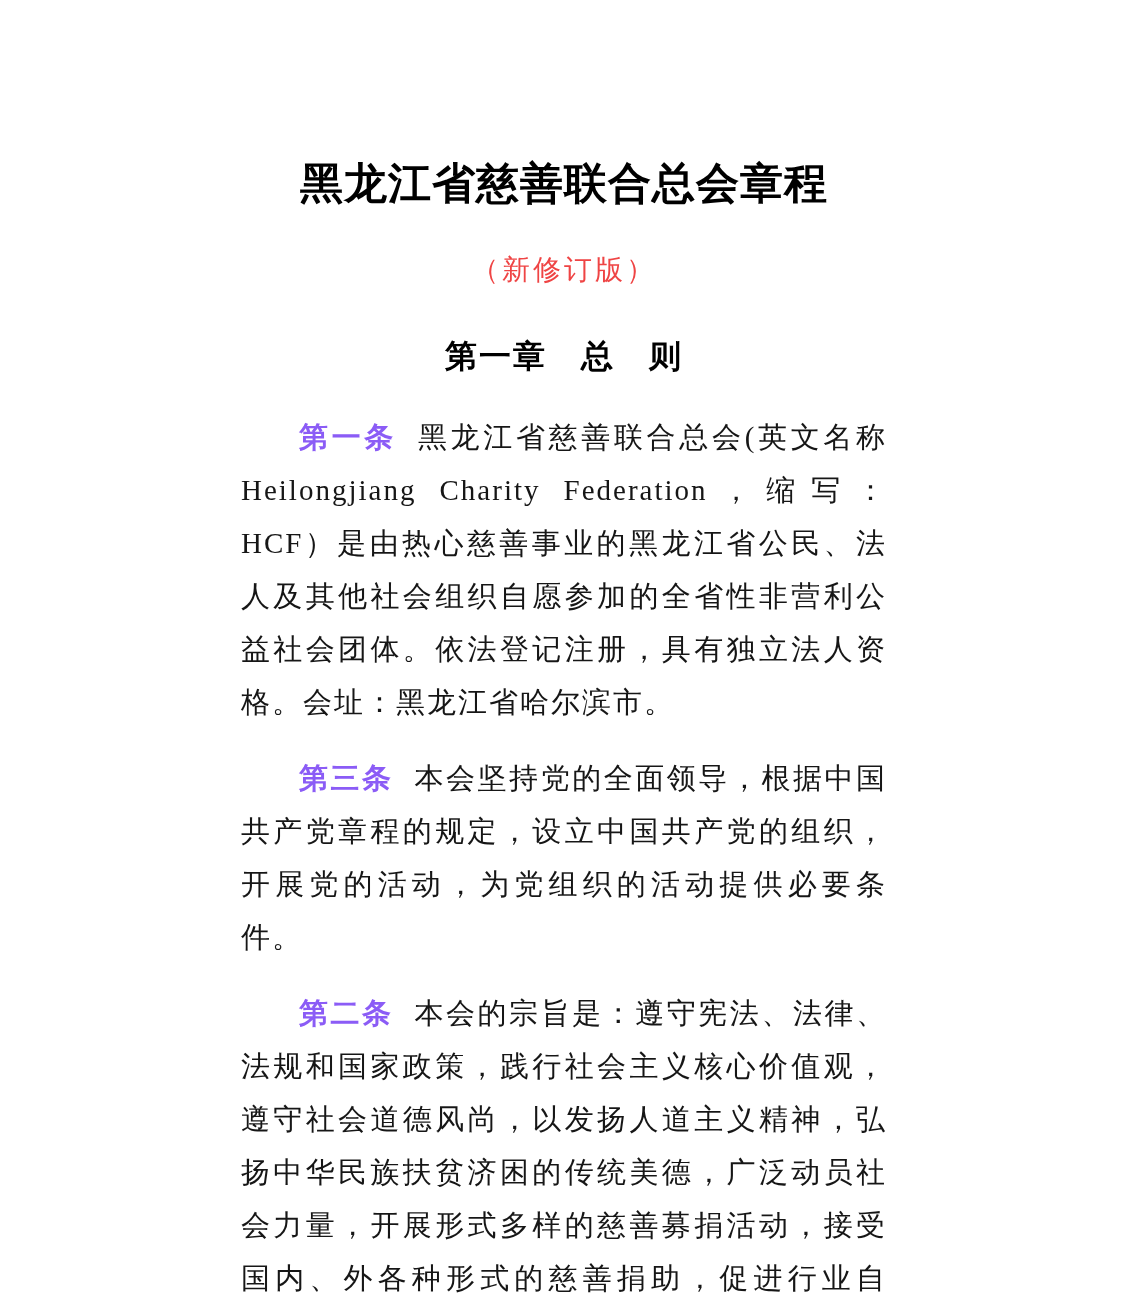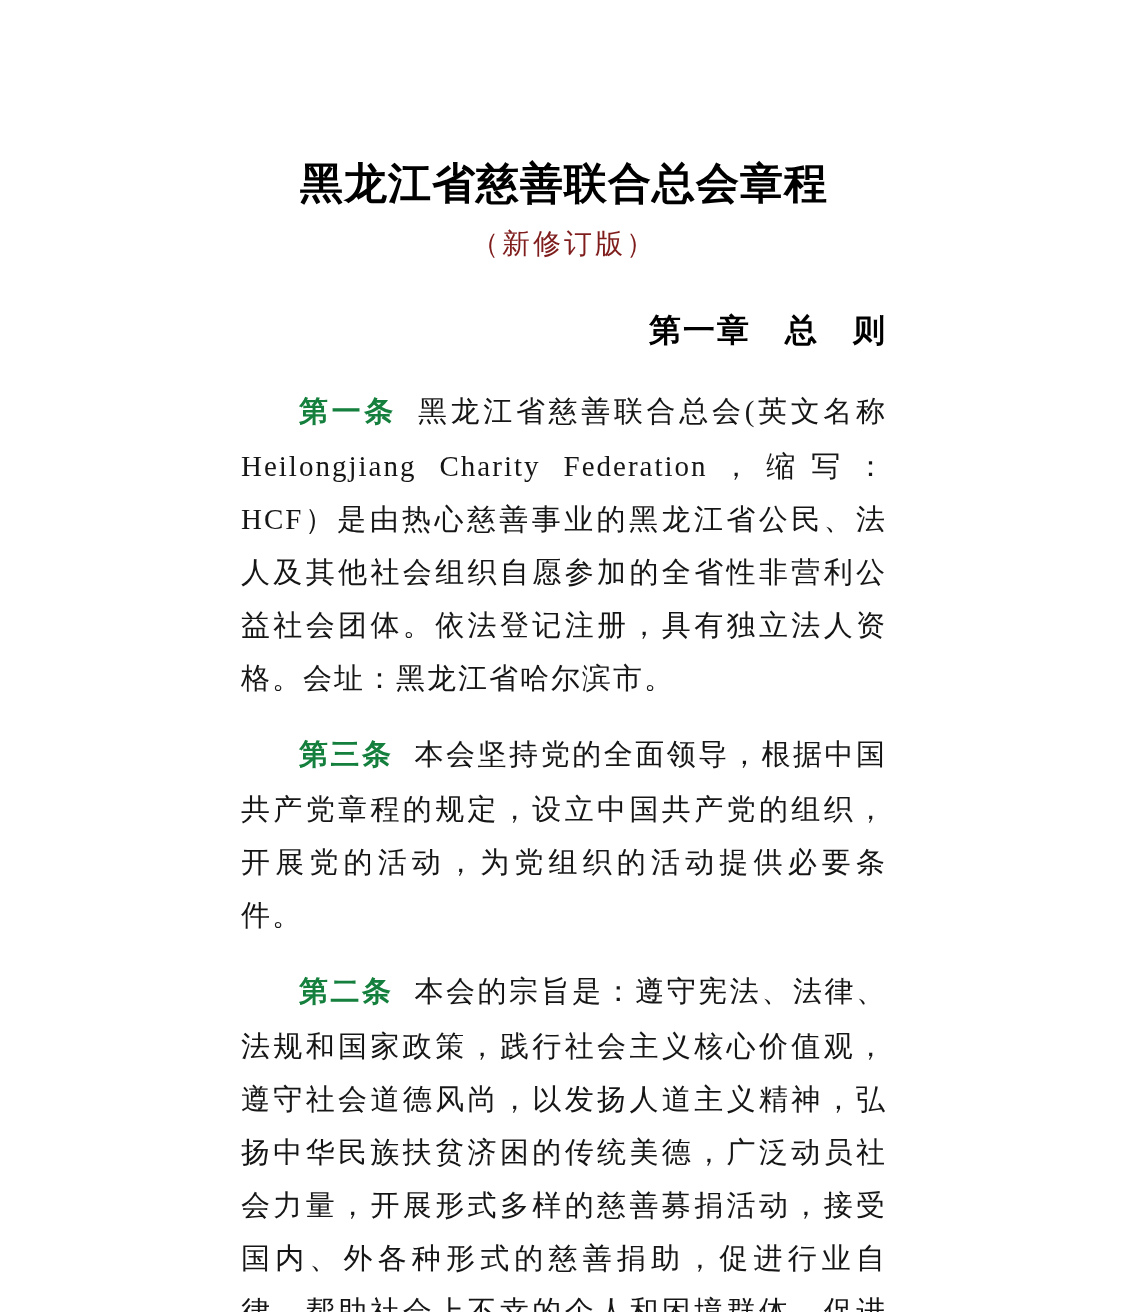--- a/index.html
+++ b/index.html
@@ -22,30 +22,30 @@
   .title {
     margin: 0;
     text-align: center;
     font-size: 43px;
     line-height: 1.1;
     font-weight: bold;
     letter-spacing: 1px;
     color: #000000;
   }
   .subtitle {
-    margin-top: 20px;
+    margin-top: 46px;
     text-align: center;
     font-size: 28px;
     line-height: 1.2;
     letter-spacing: 3px;
-    color: #7f1d1d;
+    color: #ef4444;
   }
   .chapter {
     margin: 50px 0 0 0;
-    text-align: right;
+    text-align: center;
     font-size: 32px;
     line-height: 1.2;
     font-weight: bold;
     letter-spacing: 2px;
     color: #000000;
   }
   .para {
     margin: 0;
     font-size: 29px;
     line-height: 53px;
@@ -56,23 +56,22 @@
     color: #161616;
   }
   .para-first {
     margin-top: 36px;
   }
   .para-gap {
     margin-top: 23px;
   }
   .article-label {
     font-weight: bold;
-    color: #15803d;
+    color: #8b5cf6;
     margin-right: 0.72em;
-    font-family: Liberation Mono, monospace;
   }
 </style>
 </head>
 <body>
 
 <div class="page">
 
   <h1 class="title">黑龙江省慈善联合总会章程</h1>
 
   <div class="subtitle">（新修订版）</div>

